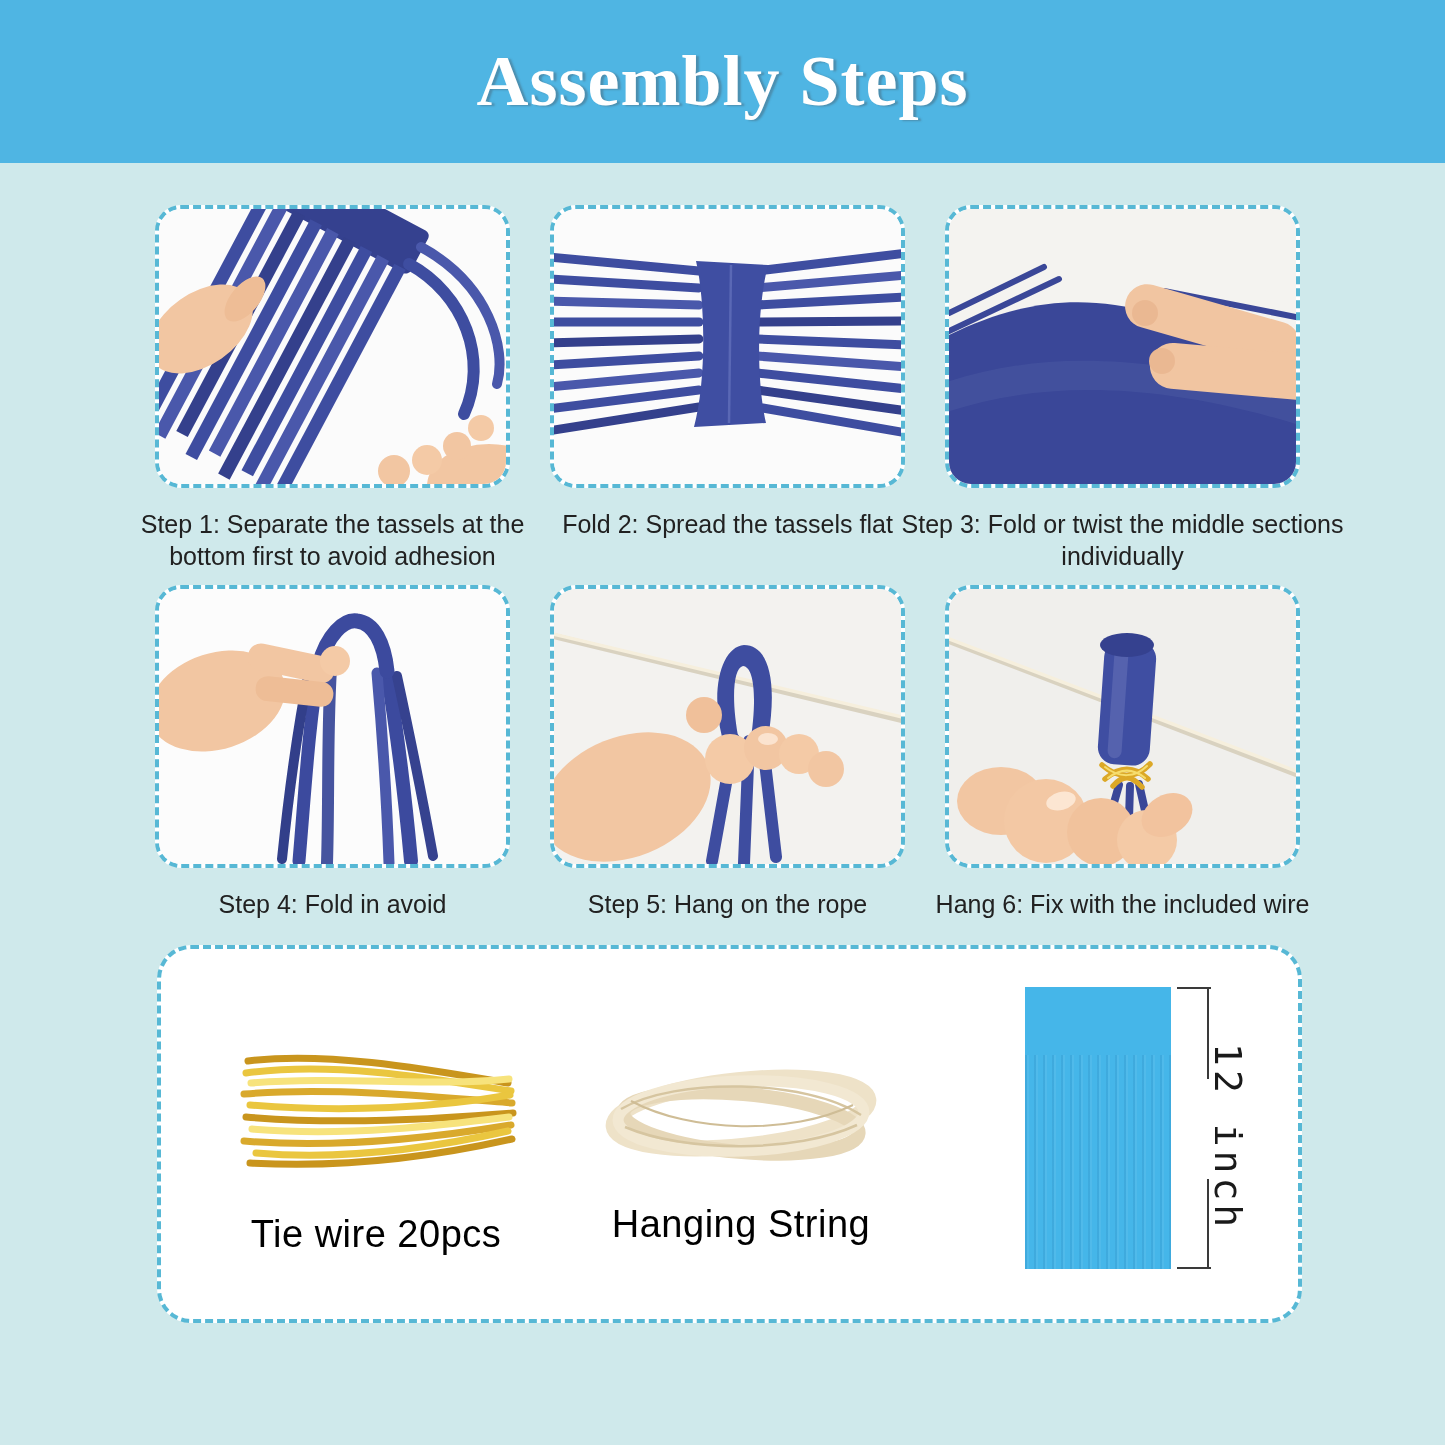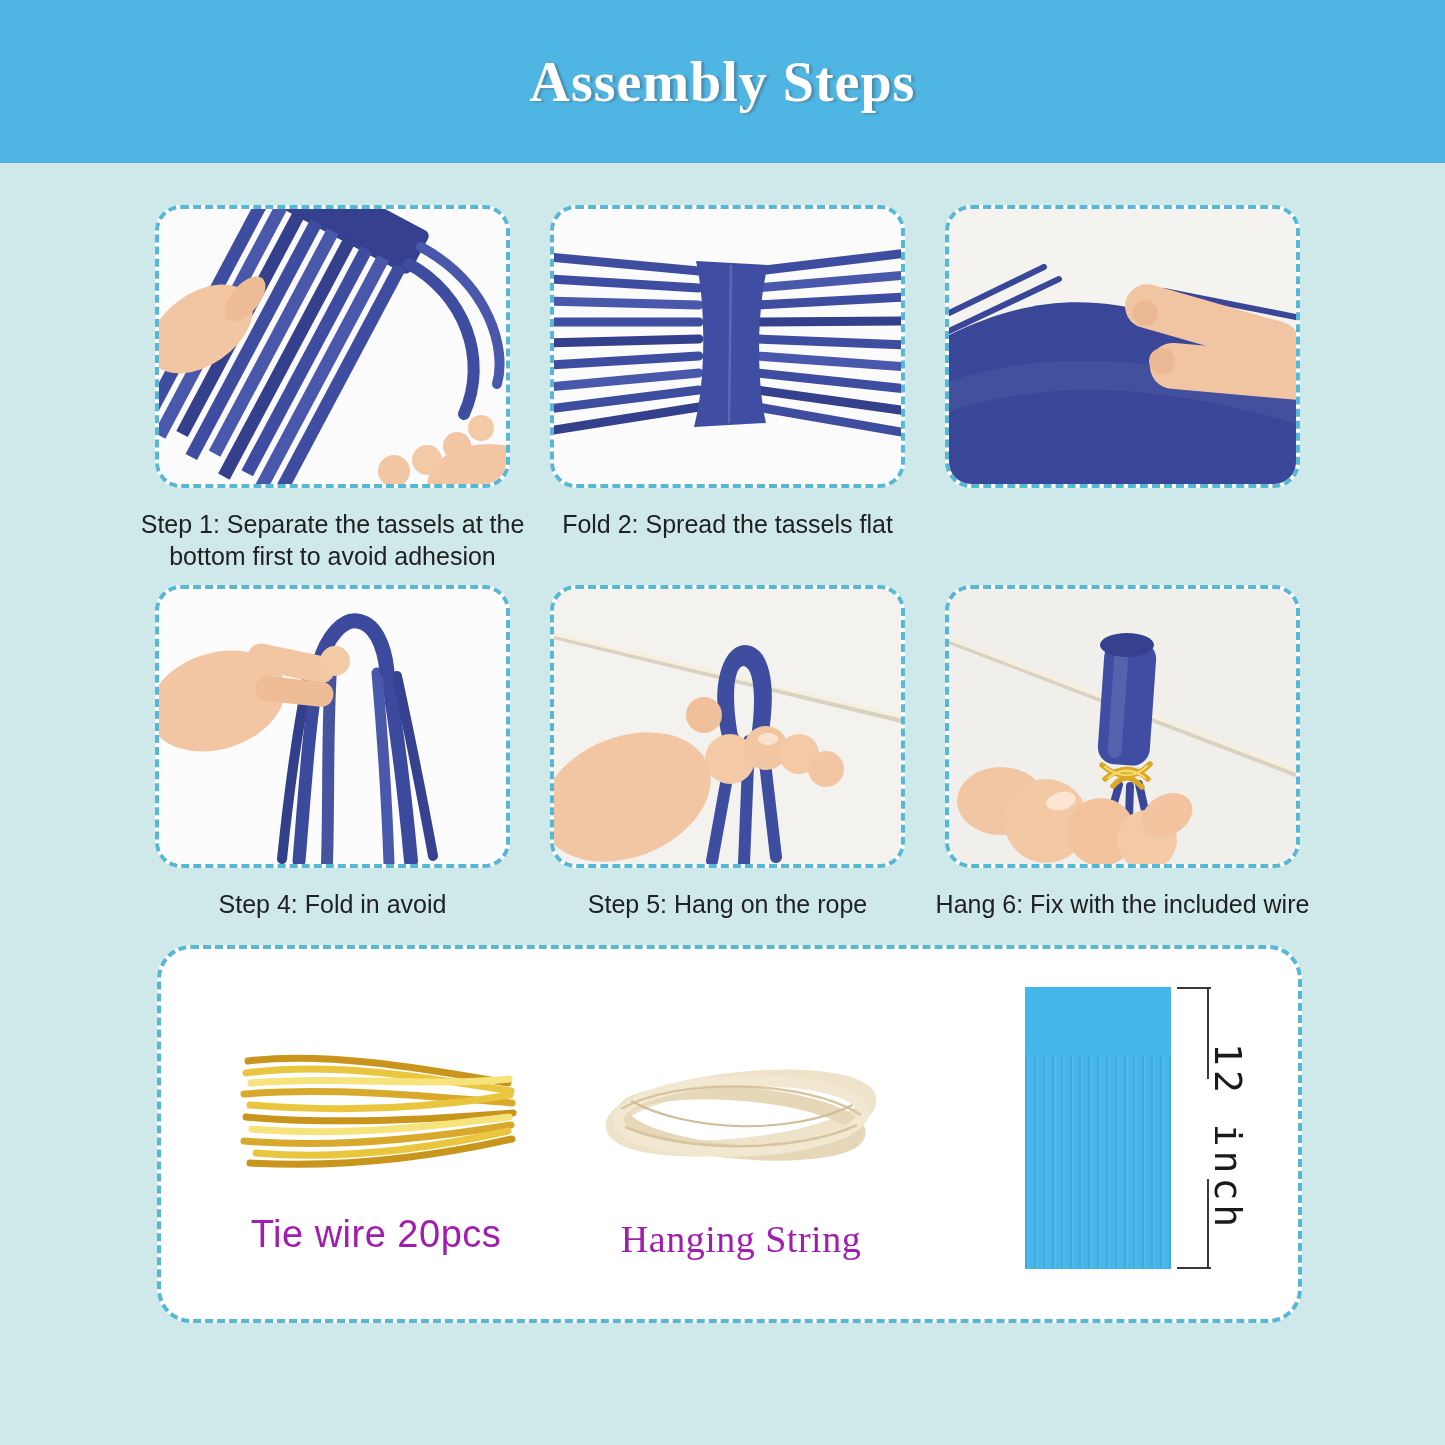--- a/index.html
+++ b/index.html
@@ -7,21 +7,21 @@
     position:relative;width:1445px;height:1445px;overflow:hidden;
     background:#cfe9eb;font-family:"Liberation Sans",sans-serif;
   }
   
   .header{
     position:absolute;left:0;top:0;width:1445px;height:163px;
     background:#4fb5e3;display:flex;align-items:center;justify-content:center;
   }
   .header h1{
     margin:0;color:#ffffff;font-family:"Liberation Serif",serif;
-    font-weight:bold;font-size:56px;letter-spacing:1px;
+    font-weight:bold;font-size:72px;letter-spacing:1px;
     text-shadow:3px 1px 2px rgba(70,95,110,0.45);
   }
   
   .steps{
     position:absolute;left:155px;top:205px;width:1145px;
     display:grid;grid-template-columns:repeat(3,355px);column-gap:40px;
     grid-auto-rows:380px;
   }
   .step-card{display:flex;flex-direction:column;align-items:center;}
   .photo{
@@ -36,23 +36,23 @@
   
   .materials{
     position:absolute;left:157px;top:945px;width:1145px;height:378px;
     border:4px dashed #57b8d5;border-radius:34px;background:#ffffff;
     box-sizing:border-box;
   }
   .mat-block{position:absolute;display:flex;flex-direction:column;align-items:center;}
   .mat-wires{left:60px;top:72px;width:310px;}
   .mat-string{left:425px;top:92px;width:310px;}
   .mat-label{
-    margin-top:22px;font-size:38px;color:#a21caf;letter-spacing:0.5px;white-space:nowrap;
-  }
-  .mat-string .mat-label{margin-top:26px;font-family:Liberation Serif, serif;}
+    margin-top:22px;font-size:38px;color:#000000;letter-spacing:0.5px;white-space:nowrap;
+  }
+  .mat-string .mat-label{margin-top:12px;}
   
   .tassel-demo{position:absolute;left:864px;top:38px;width:260px;height:290px;}
   .tassel-rect{
     position:absolute;left:0;top:0;width:146px;height:282px;background:#45b6e9;
   }
   .tassel-rect::after{
     content:"";position:absolute;left:0;right:0;top:24%;bottom:0;
     background:repeating-linear-gradient(to right,
       rgba(15,85,140,0.12) 0 2px, rgba(255,255,255,0.06) 2px 4px, transparent 4px 9px);
   }
@@ -155,20 +155,21 @@
           <path d="M-8,130 C60,95 125,82 205,104 L347,148 L347,278 L-8,278 Z" fill="#3a4798"></path>
           <path d="M-8,175 C80,145 180,140 347,185 L347,215 C190,168 80,175 -8,205 Z" fill="#46549f" opacity="0.7"></path>
           <g fill="#f1c5a1">
             <rect x="183" y="70" width="180" height="44" rx="22" transform="rotate(16 183 70)"></rect>
             <rect x="203" y="132" width="172" height="46" rx="23" transform="rotate(5 203 132)"></rect>
           </g>
           <circle cx="196" cy="104" r="13" fill="#eab892"></circle>
           <circle cx="213" cy="152" r="13" fill="#eab892"></circle>
         </svg>
       </div>
+      <div class="caption">Step 3: Fold or twist the middle sections individually</div>
     </div>
 
     <div class="step-card">
       <div class="photo">
         <svg viewBox="0 0 347 275">
           <rect width="347" height="275" fill="#fcfcfc"></rect>
           <g stroke="#3c4a9e" fill="none" stroke-linecap="round">
             <path d="M160,78 C150,132 146,202 140,272" stroke-width="13"></path>
             <path d="M172,80 C168,142 170,212 168,274" stroke-width="12" stroke="#46549f"></path>
             <path d="M150,82 C138,142 130,202 123,270" stroke-width="10" stroke="#323f8a"></path>

